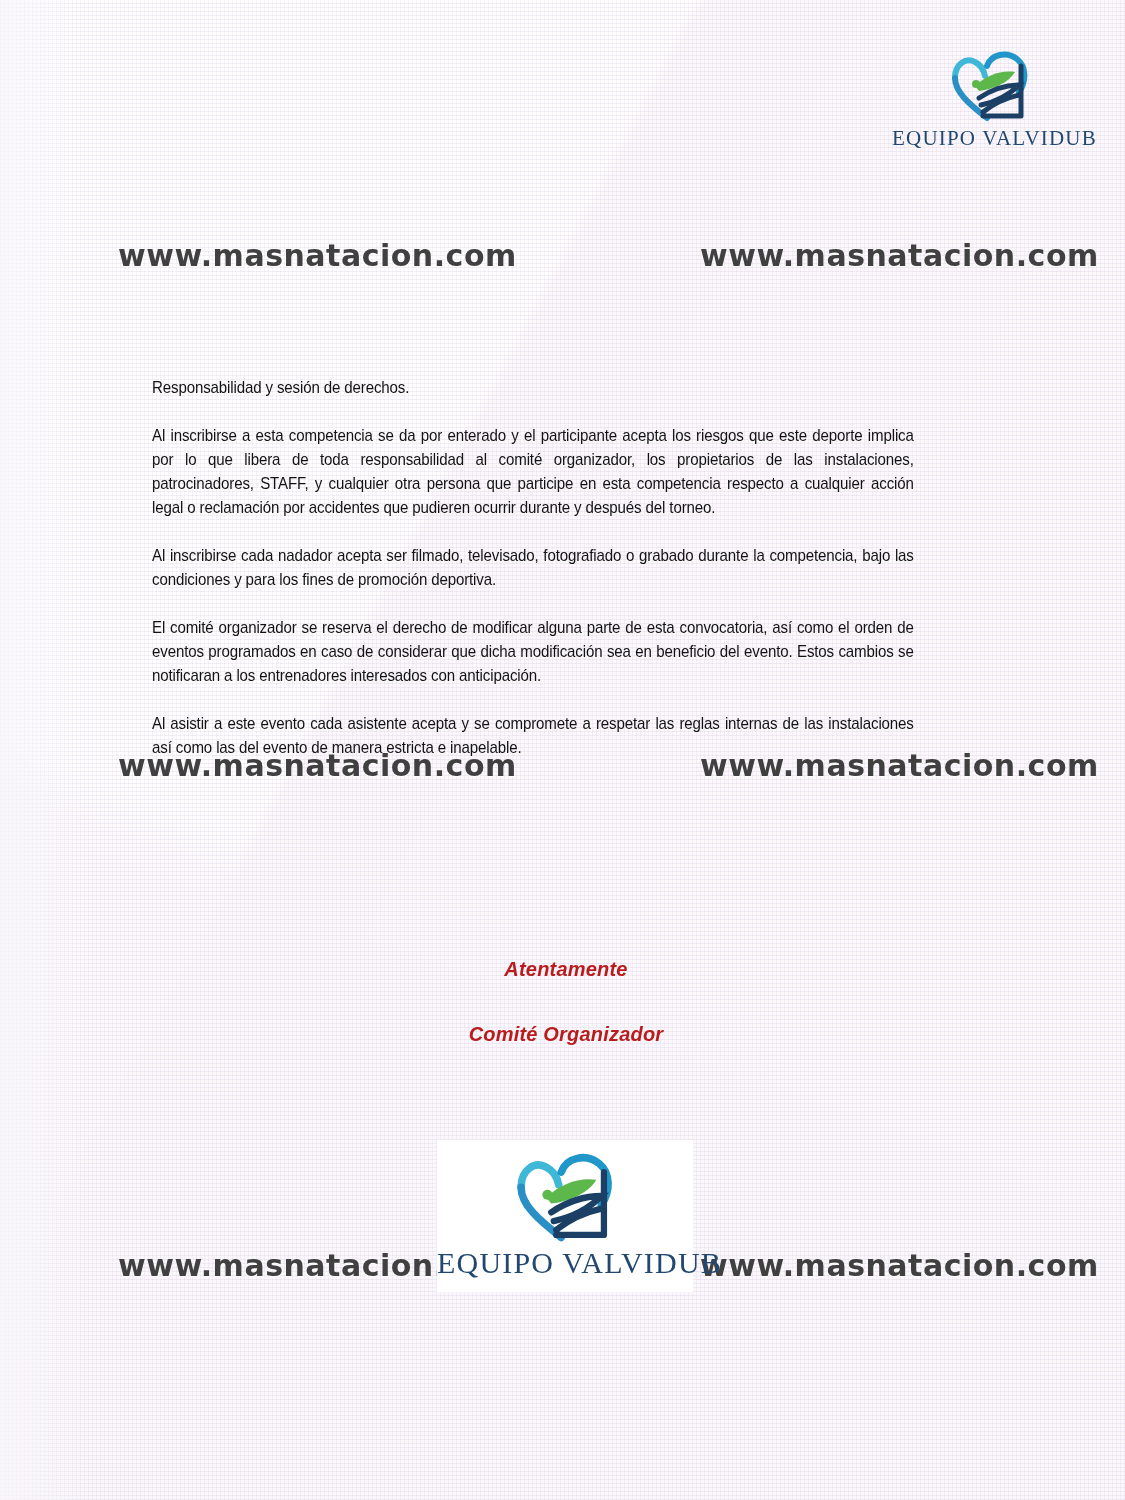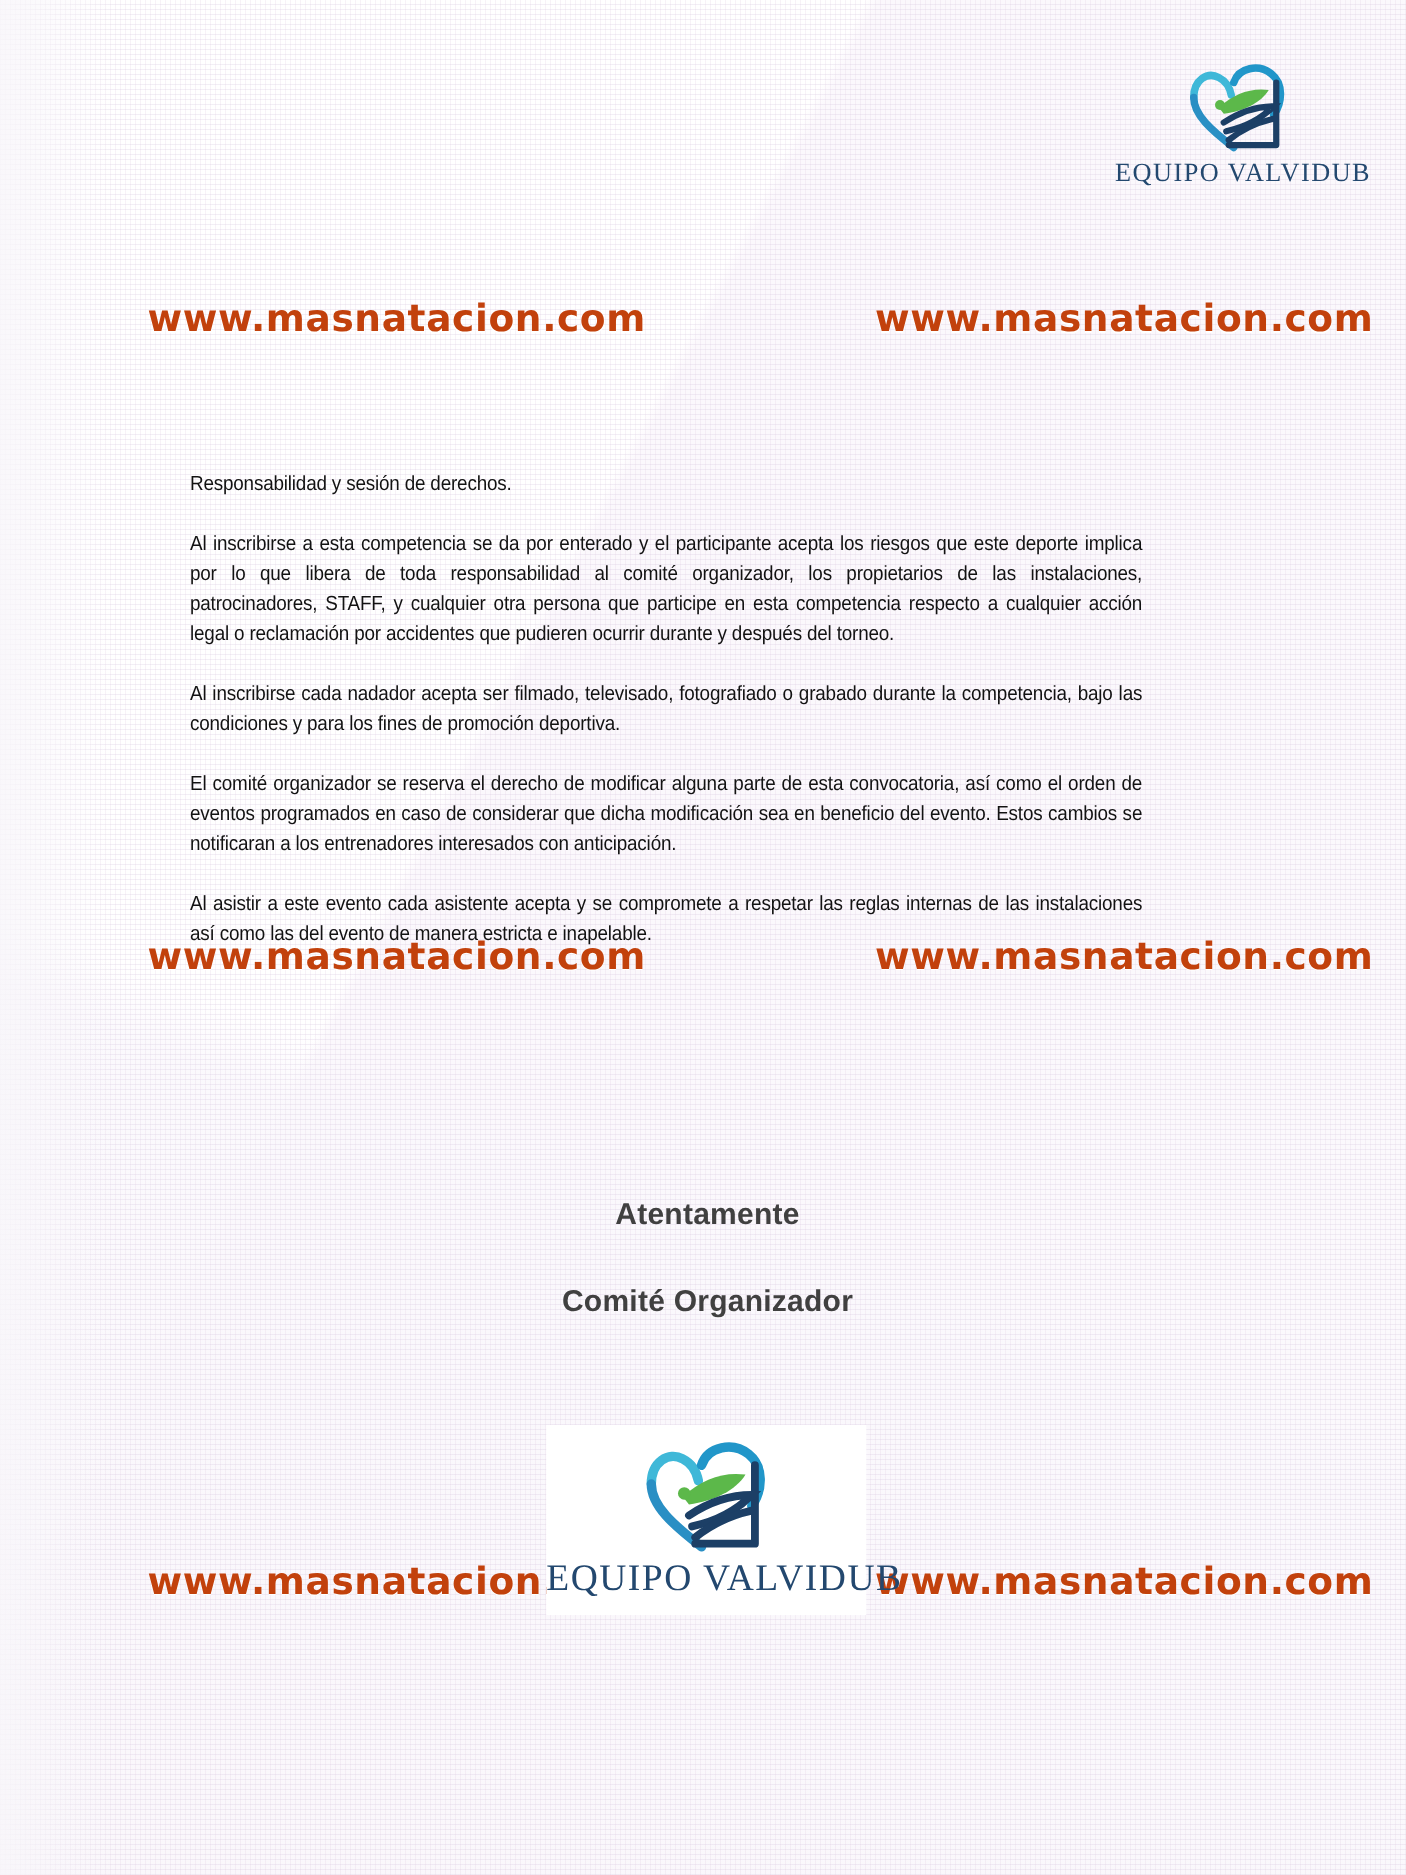--- a/index.html
+++ b/index.html
@@ -46,21 +46,21 @@
     pointer-events: none;
   }
 
   
   .watermark {
     position: absolute;
     font-family: "DejaVu Sans", sans-serif;
     font-weight: bold;
     font-size: 30px;
     letter-spacing: 0.5px;
-    color: #c2410c;
+    color: #404040;
     white-space: nowrap;
     user-select: none;
     pointer-events: none;
     text-shadow: 0 1px 0 #ffffff;
   }
 
   
   .logo-top {
     position: absolute;
     left: 892px;
@@ -104,22 +104,23 @@
   .closing {
     position: absolute;
     left: 152px;
     top: 958px;
     width: 828px;
     text-align: center;
   }
   .closing .line {
     font-family: "Liberation Sans", sans-serif;
     font-weight: bold;
-    font-size: 24px;
-    color: #404040;
+    font-style: italic;
+    font-size: 20px;
+    color: #b91c1c;
     letter-spacing: 0.2px;
   }
   .closing .line + .line { margin-top: 42px; }
 
   
   .logo-bottom {
     position: absolute;
     left: 437px;
     top: 1140px;
     width: 256px;

